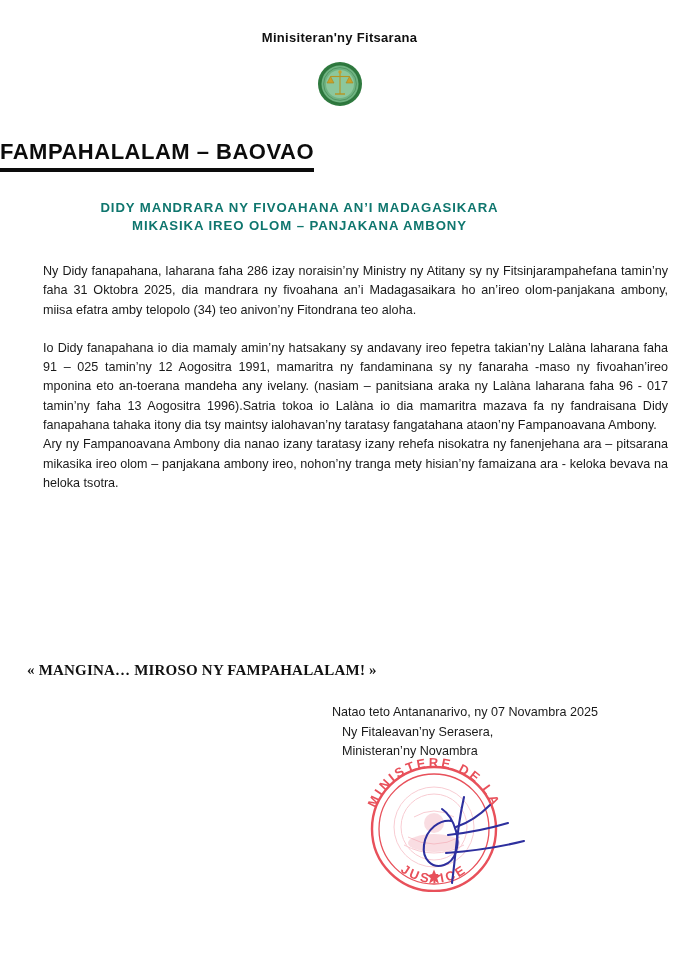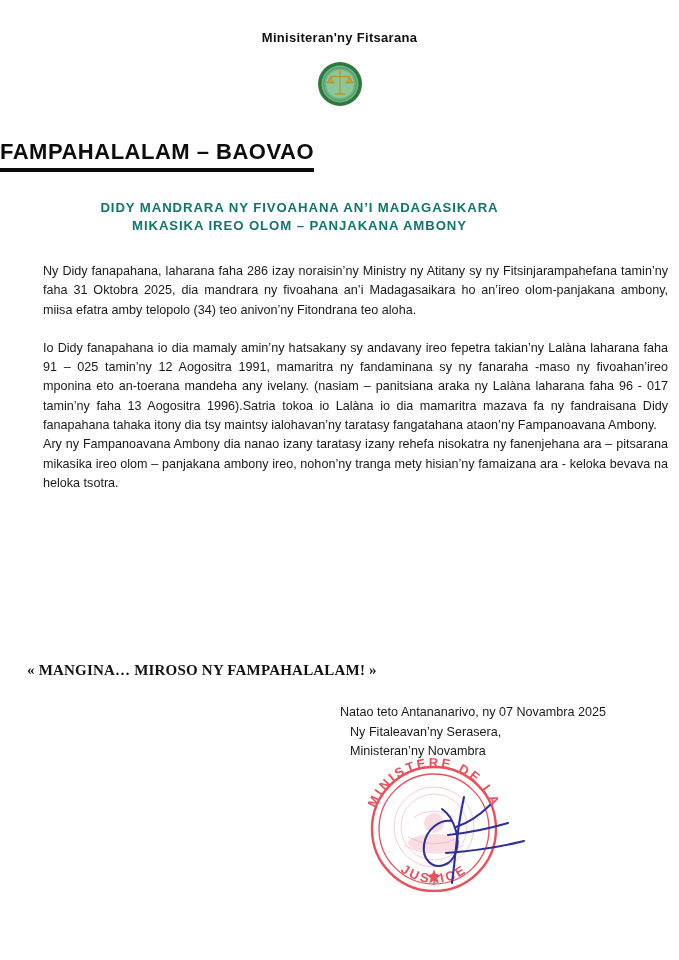--- a/index.html
+++ b/index.html
@@ -103,21 +103,21 @@
     font-family: "Liberation Serif", serif;
     font-size: 15px;
     font-weight: bold;
     letter-spacing: 0.2px;
     color: #121212;
   }
 
   
   .sign-block {
     position: absolute;
-    left: 340px;
+    left: 332px;
     top: 703px;
     font-size: 12.6px;
     line-height: 19.5px;
     color: #1a1a1a;
   }
   .sign-block .l1 { padding-left: 0px; }
   .sign-block .l2 { padding-left: 10px; }
   .sign-block .l3 { padding-left: 10px; }
 
   

